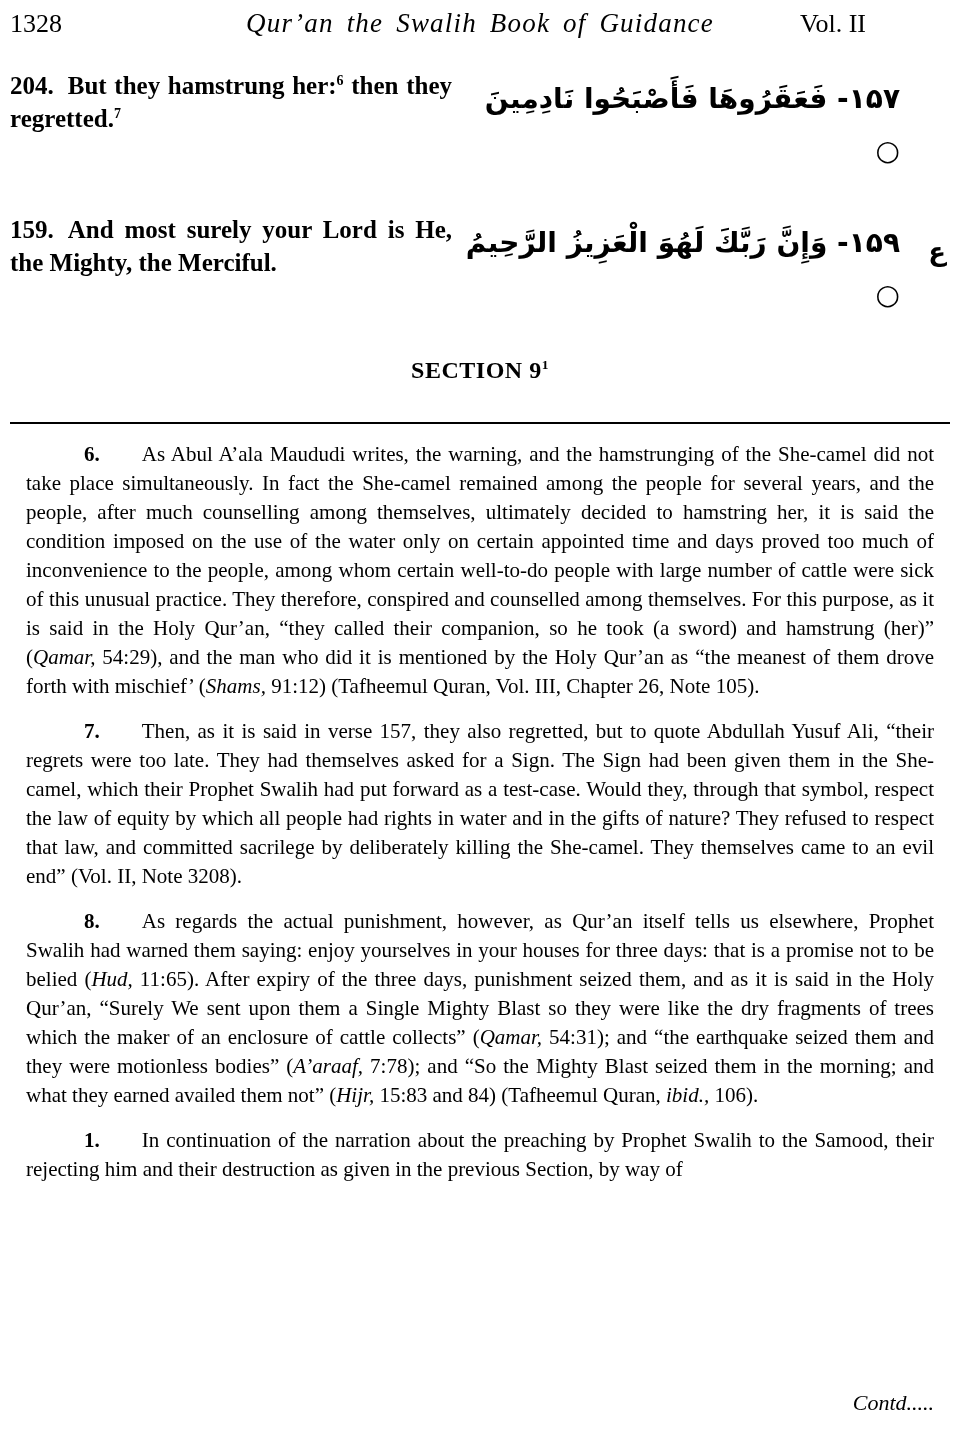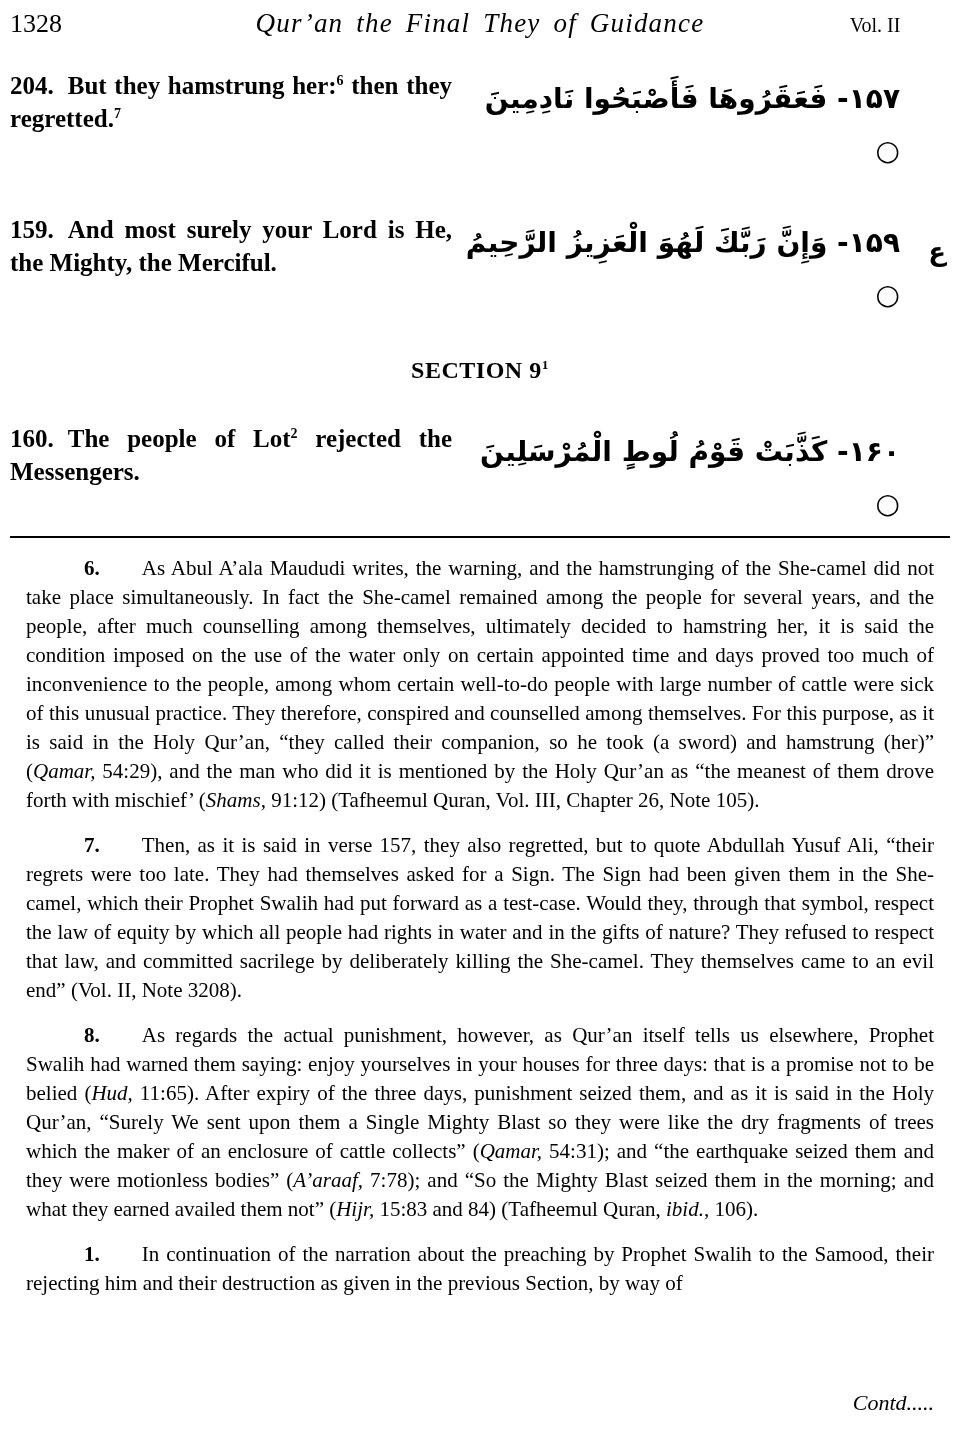--- a/index.html
+++ b/index.html
@@ -8,21 +8,21 @@
     width: 960px; height: 1430px; overflow: hidden;
     color: #000000;
     font-family: "Liberation Serif", serif;
   }
   .page { position: relative; width: 960px; height: 1430px; padding: 8px 10px 0 10px; overflow: hidden; }
 
   
   .header { display: flex; align-items: baseline; margin-bottom: 30px; }
   .pnum { width: 150px; font-size: 26px; }
   .title { flex: 1; text-align: center; font-style: italic; font-size: 27px; letter-spacing: 1.2px; word-spacing: 5px; }
-  .vol { width: 150px; text-align: center; font-size: 20px; }
+  .vol { width: 150px; text-align: left; font-size: 26px; }
 
   
   .verse-row { position: relative; display: flex; margin-bottom: 36px; padding-right: 50px; }
   .verse-en { width: 442px; font-weight: bold; font-size: 25px; line-height: 33px; text-align: justify; }
   .verse-en sup, .section-heading sup { font-size: 0.56em; vertical-align: super; line-height: 0; }
   .vnum { margin-right: 14px; }
   .verse-ar {
     flex: 1; direction: rtl; margin-top: 4px; padding-left: 6px;
     font-family: "DejaVu Sans", sans-serif;
     font-size: 28px; font-weight: bold; line-height: 52px;
@@ -42,44 +42,38 @@
 
   .contd { position: absolute; right: 26px; top: 1390px; font-style: italic; font-size: 22px; }
 </style>
 </head>
 <body>
 
 <div class="page">
 
   <div class="header">
     <span class="pnum">1328</span>
-    <span class="title">Qur’an the Final They of Guidance</span>
+    <span class="title">Qur’an the Swalih Book of Guidance</span>
     <span class="vol">Vol. II</span>
   </div>
 
   <div id="verses-top" class="verses">
       <div class="verse-row">
         <p class="verse-en"><b class="vnum">204.</b><span class="vtext">But they hamstrung her:<sup>6</sup> then they regretted.<sup>7</sup></span></p>
         <p class="verse-ar" dir="rtl" lang="ar">۱۵۷- فَعَقَرُوهَا فَأَصْبَحُوا نَادِمِينَ ○</p>
       </div>
       <div class="verse-row">
         <p class="verse-en"><b class="vnum">159.</b><span class="vtext">And most surely your Lord is He, the Mighty, the Merciful.</span></p>
         <p class="verse-ar" dir="rtl" lang="ar">۱۵۹- وَإِنَّ رَبَّكَ لَهُوَ الْعَزِيزُ الرَّحِيمُ ○</p>
         <span class="ruku">ع</span>
       </div>
     </div>
 
   <h2 class="section-heading">SECTION 9<sup>1</sup></h2>
 
-  <div id="verses-bottom" class="verses">
-      <div class="verse-row">
-        <p class="verse-en"><b class="vnum">160.</b><span class="vtext">The people of Lot<sup>2</sup> rejected the Messengers.</span></p>
-        <p class="verse-ar" dir="rtl" lang="ar">۱۶۰- كَذَّبَتْ قَوْمُ لُوطٍ الْمُرْسَلِينَ ○</p>
-      </div>
-    </div>
 
   <hr class="rule">
 
   <div id="footnotes" class="footnotes">
       <p class="footnote"><b class="fn-num">6.</b><span class="fn-text">As Abul A’ala Maududi writes, the warning, and the hamstrunging of the She-camel did not take place simultaneously. In fact the She-camel remained among the people for several years, and the people, after much counselling among themselves, ultimately decided to hamstring her, it is said the condition imposed on the use of the water only on certain appointed time and days proved too much of inconvenience to the people, among whom certain well-to-do people with large number of cattle were sick of this unusual practice. They therefore, conspired and counselled among themselves. For this purpose, as it is said in the Holy Qur’an, “they called their companion, so he took (a sword) and hamstrung (her)” (<em>Qamar,</em> 54:29), and the man who did it is mentioned by the Holy Qur’an as “the meanest of them drove forth with mischief’ (<em>Shams,</em> 91:12) (Tafheemul Quran, Vol. III, Chapter 26, Note 105).</span></p>
       <p class="footnote"><b class="fn-num">7.</b><span class="fn-text">Then, as it is said in verse 157, they also regretted, but to quote Abdullah Yusuf Ali, “their regrets were too late. They had themselves asked for a Sign. The Sign had been given them in the She-camel, which their Prophet Swalih had put forward as a test-case. Would they, through that symbol, respect the law of equity by which all people had rights in water and in the gifts of nature? They refused to respect that law, and committed sacrilege by deliberately killing the She-camel. They themselves came to an evil end” (Vol. II, Note 3208).</span></p>
       <p class="footnote"><b class="fn-num">8.</b><span class="fn-text">As regards the actual punishment, however, as Qur’an itself tells us elsewhere, Prophet Swalih had warned them saying: enjoy yourselves in your houses for three days: that is a promise not to be belied (<em>Hud,</em> 11:65). After expiry of the three days, punishment seized them, and as it is said in the Holy Qur’an, “Surely We sent upon them a Single Mighty Blast so they were like the dry fragments of trees which the maker of an enclosure of cattle collects” (<em>Qamar,</em> 54:31); and “the earthquake seized them and they were motionless bodies” (<em>A’araaf,</em> 7:78); and “So the Mighty Blast seized them in the morning; and what they earned availed them not” (<em>Hijr,</em> 15:83 and 84) (Tafheemul Quran, <em>ibid.,</em> 106).</span></p>
       <p class="footnote"><b class="fn-num">1.</b><span class="fn-text">In continuation of the narration about the preaching by Prophet Swalih to the Samood, their rejecting him and their destruction as given in the previous Section, by way of</span></p>
     </div>
 

